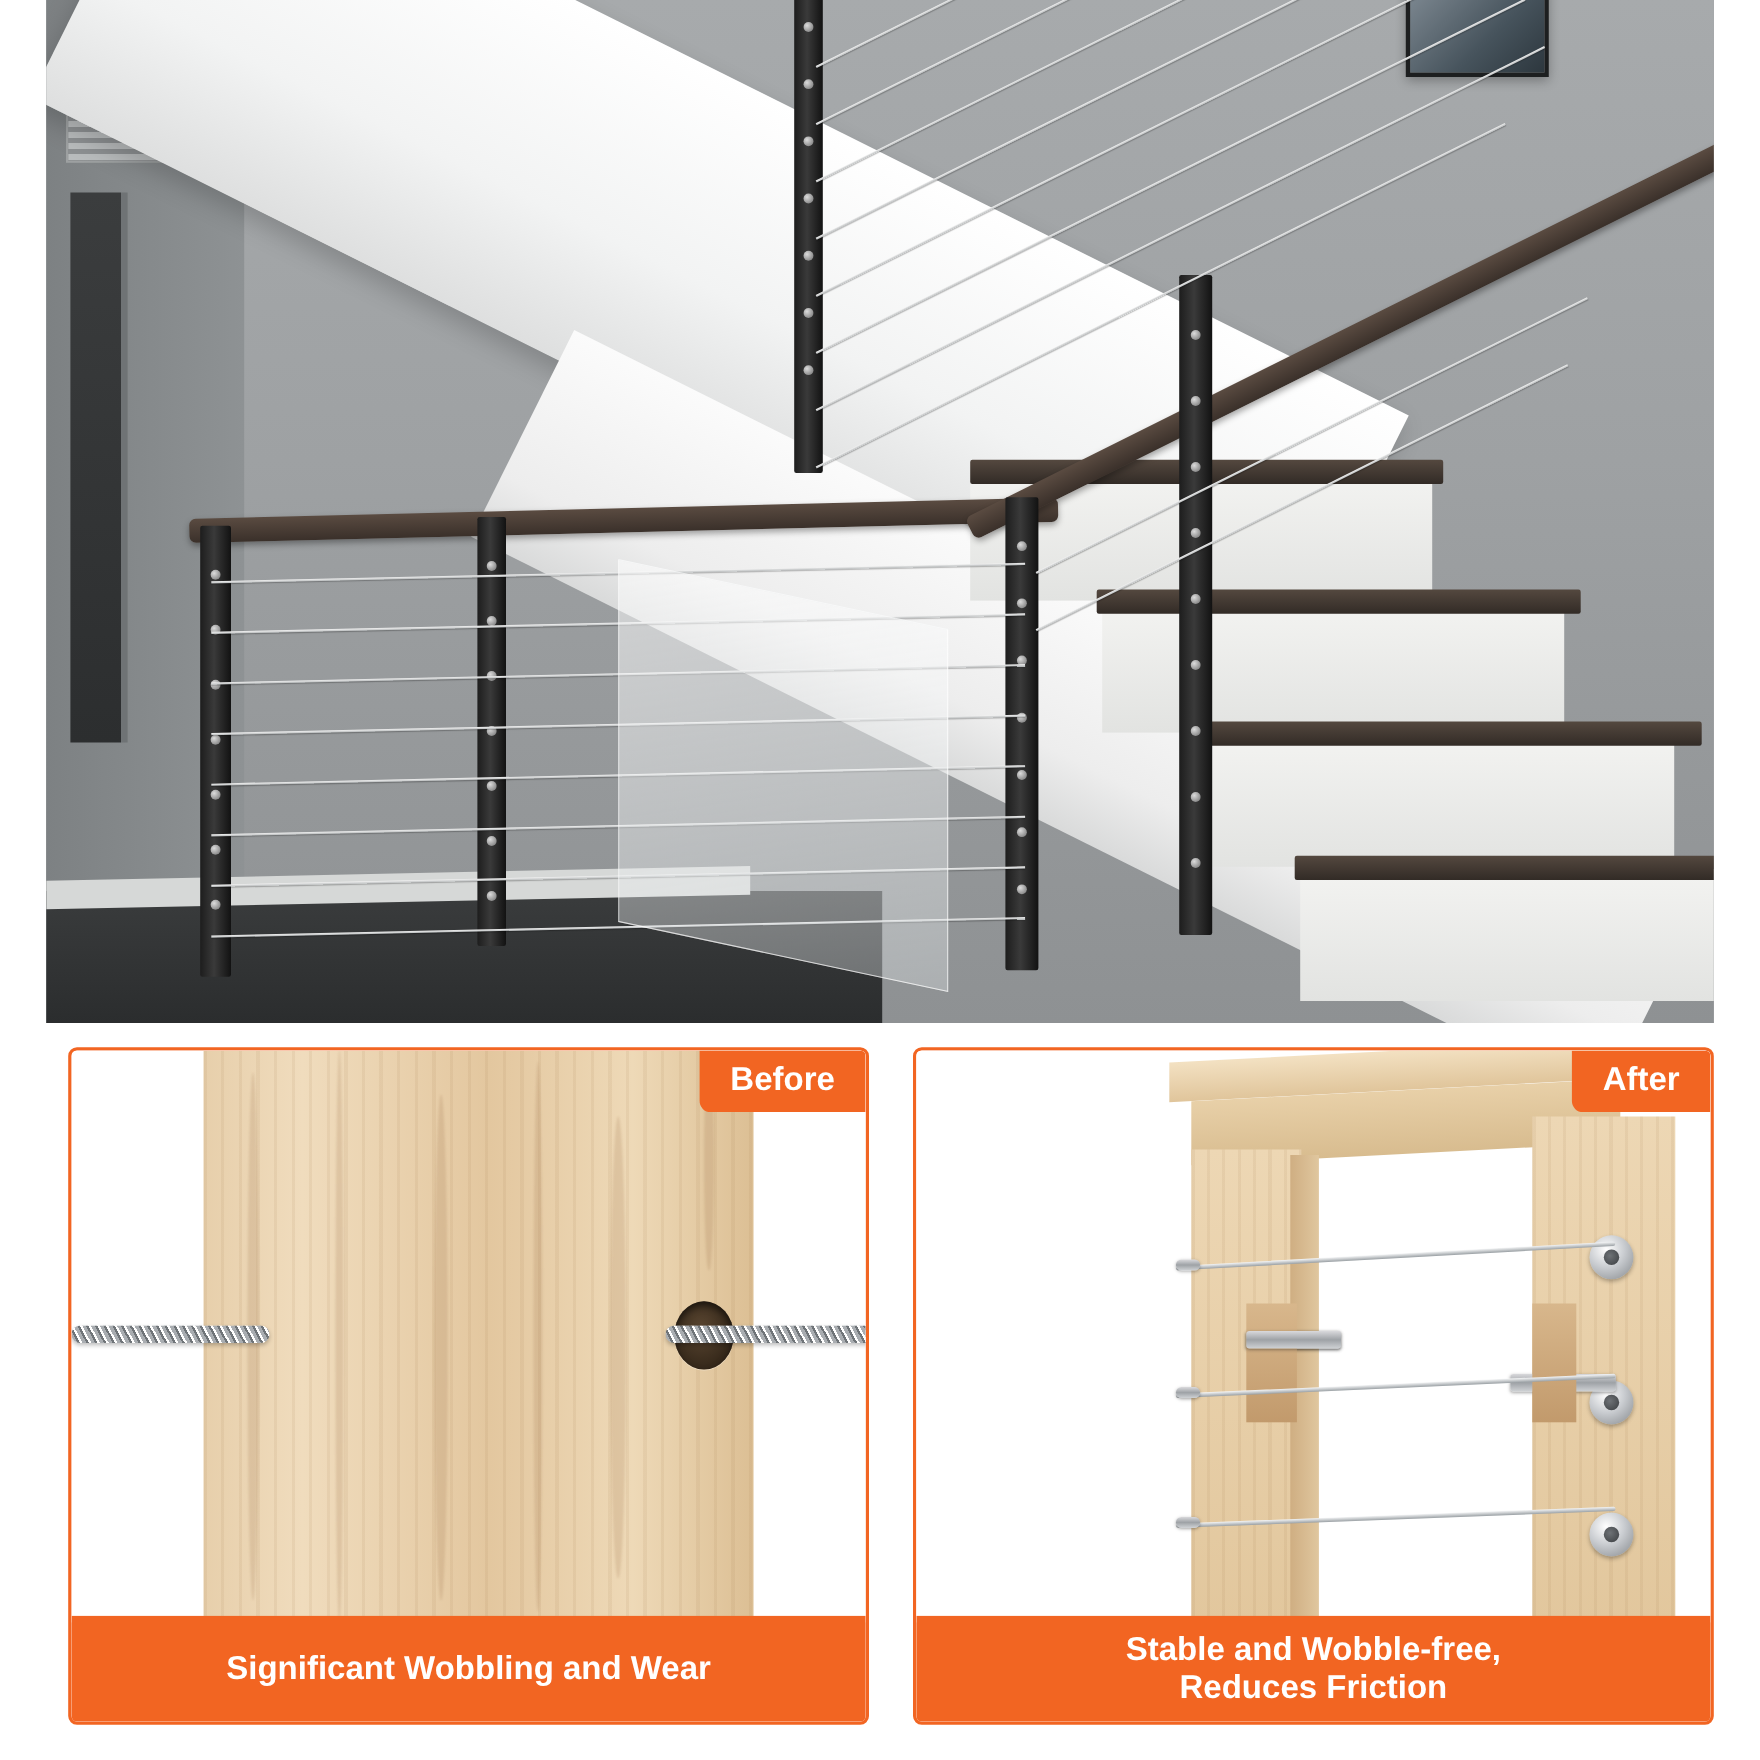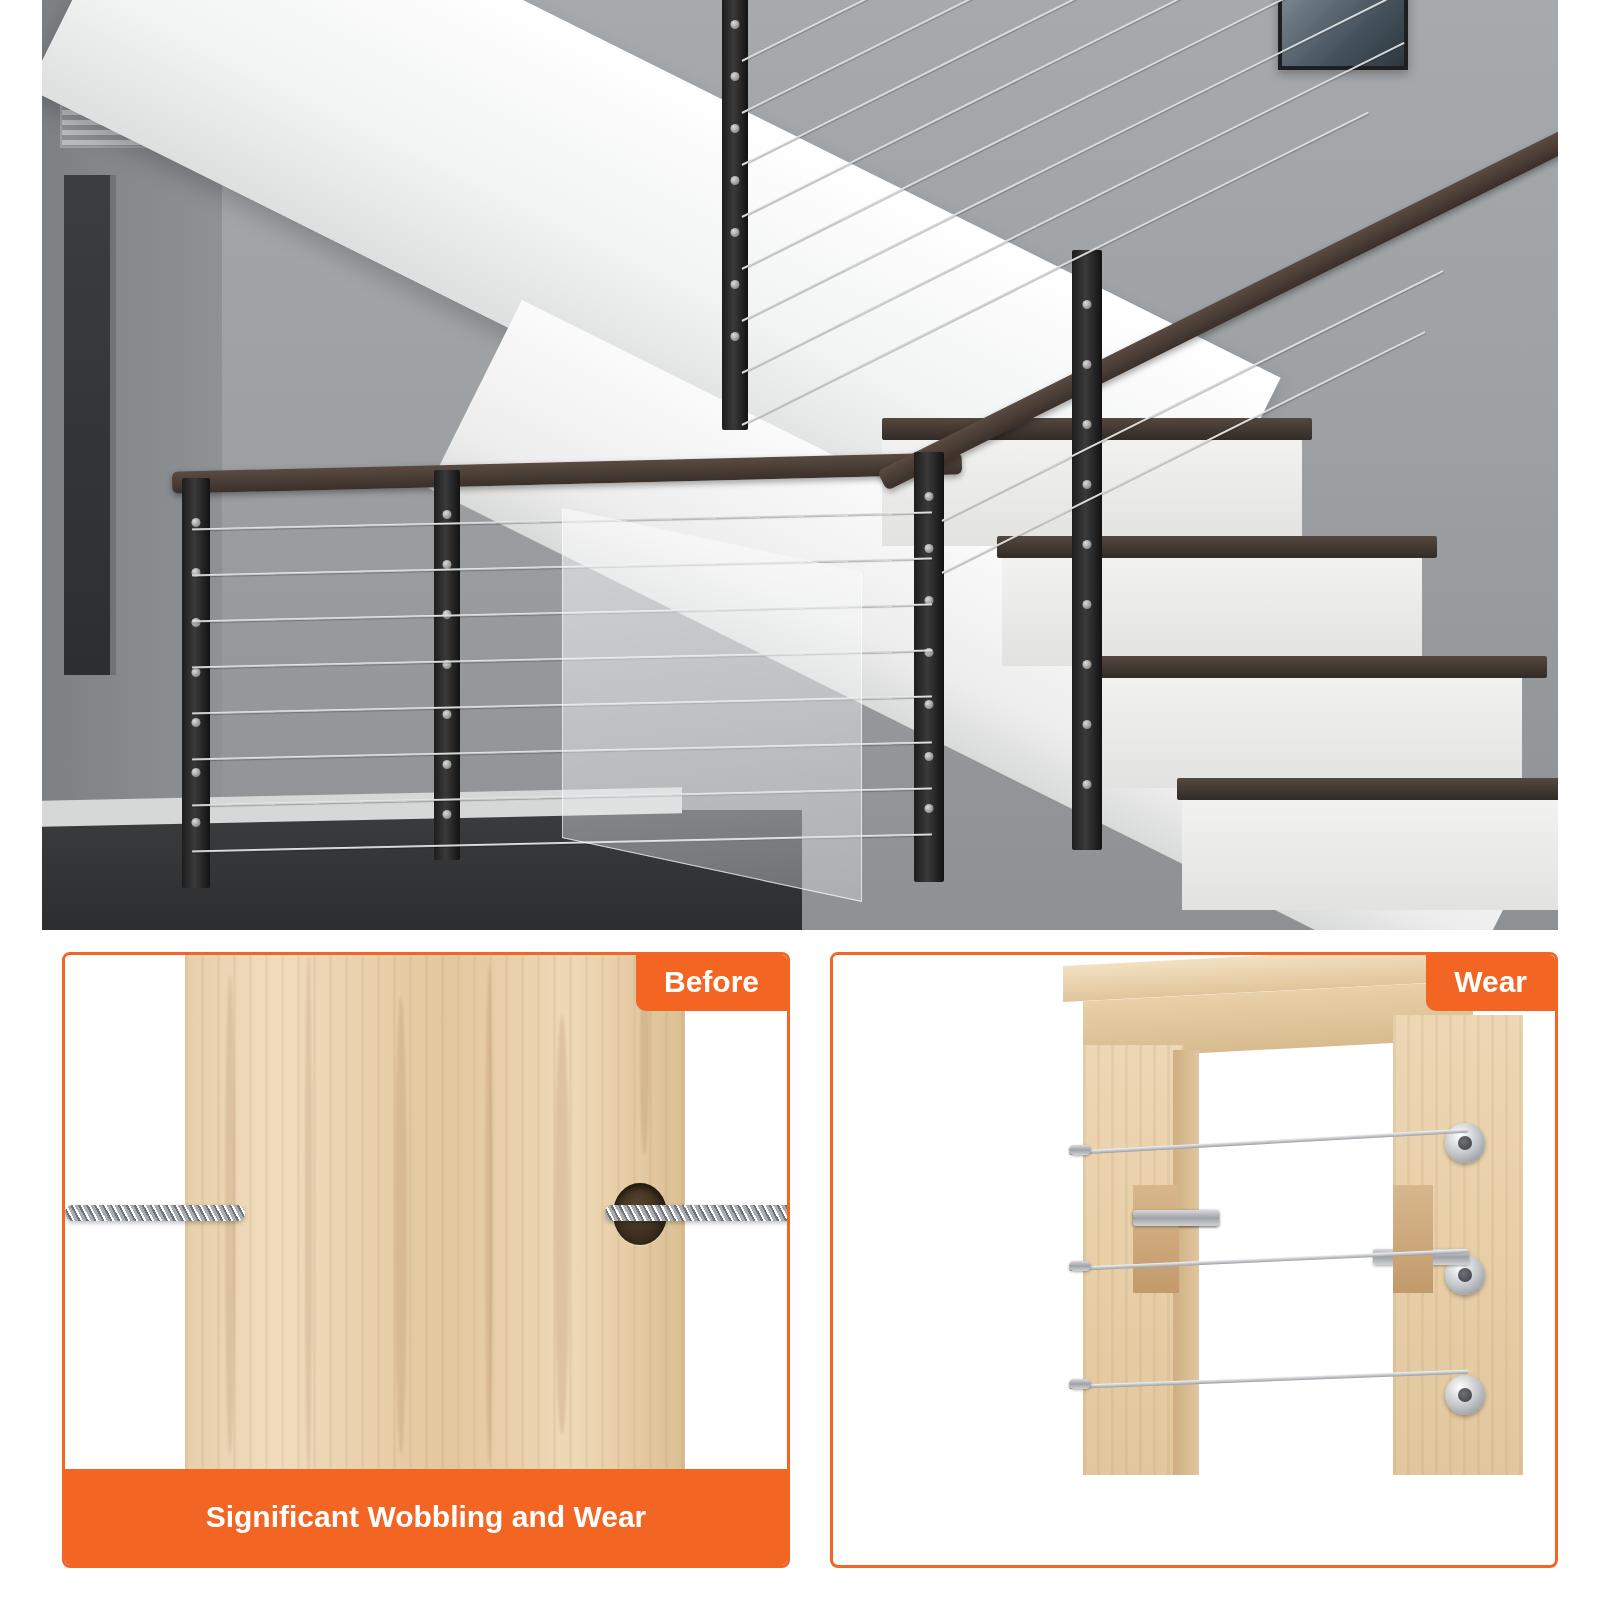--- a/index.html
+++ b/index.html
@@ -440,18 +440,24 @@
           <div style="position:absolute; left:560px; top:230px; width:40px; height:108px; background:linear-gradient(180deg,#d8b78c,#c29a6c);"></div>
 
           <div class="thin-cable" style="left:236px; top:196px; width:400px; transform:rotate(-3.2deg);"></div>
           <div class="thin-cable" style="left:236px; top:312px; width:400px; transform:rotate(-2.6deg);"></div>
           <div class="thin-cable" style="left:236px; top:430px; width:400px; transform:rotate(-2.2deg);"></div>
 
           <div class="sleeve" style="left:236px; top:190px; width:22px; height:10px; border-radius:5px;"></div>
           <div class="sleeve" style="left:236px; top:306px; width:22px; height:10px; border-radius:5px;"></div>
           <div class="sleeve" style="left:236px; top:424px; width:22px; height:10px; border-radius:5px;"></div>
         </div>
-        <span class="badge">Wear</span>
+        <span class="badge">After</span>
+      </div>
+      <div class="caption">
+        <span>
+          <span>Stable and Wobble-free,</span><br>
+          <span>Reduces Friction</span>
+        </span>
       </div>
     </div>
 
   </div>
 </div>
 
 </body></html>

